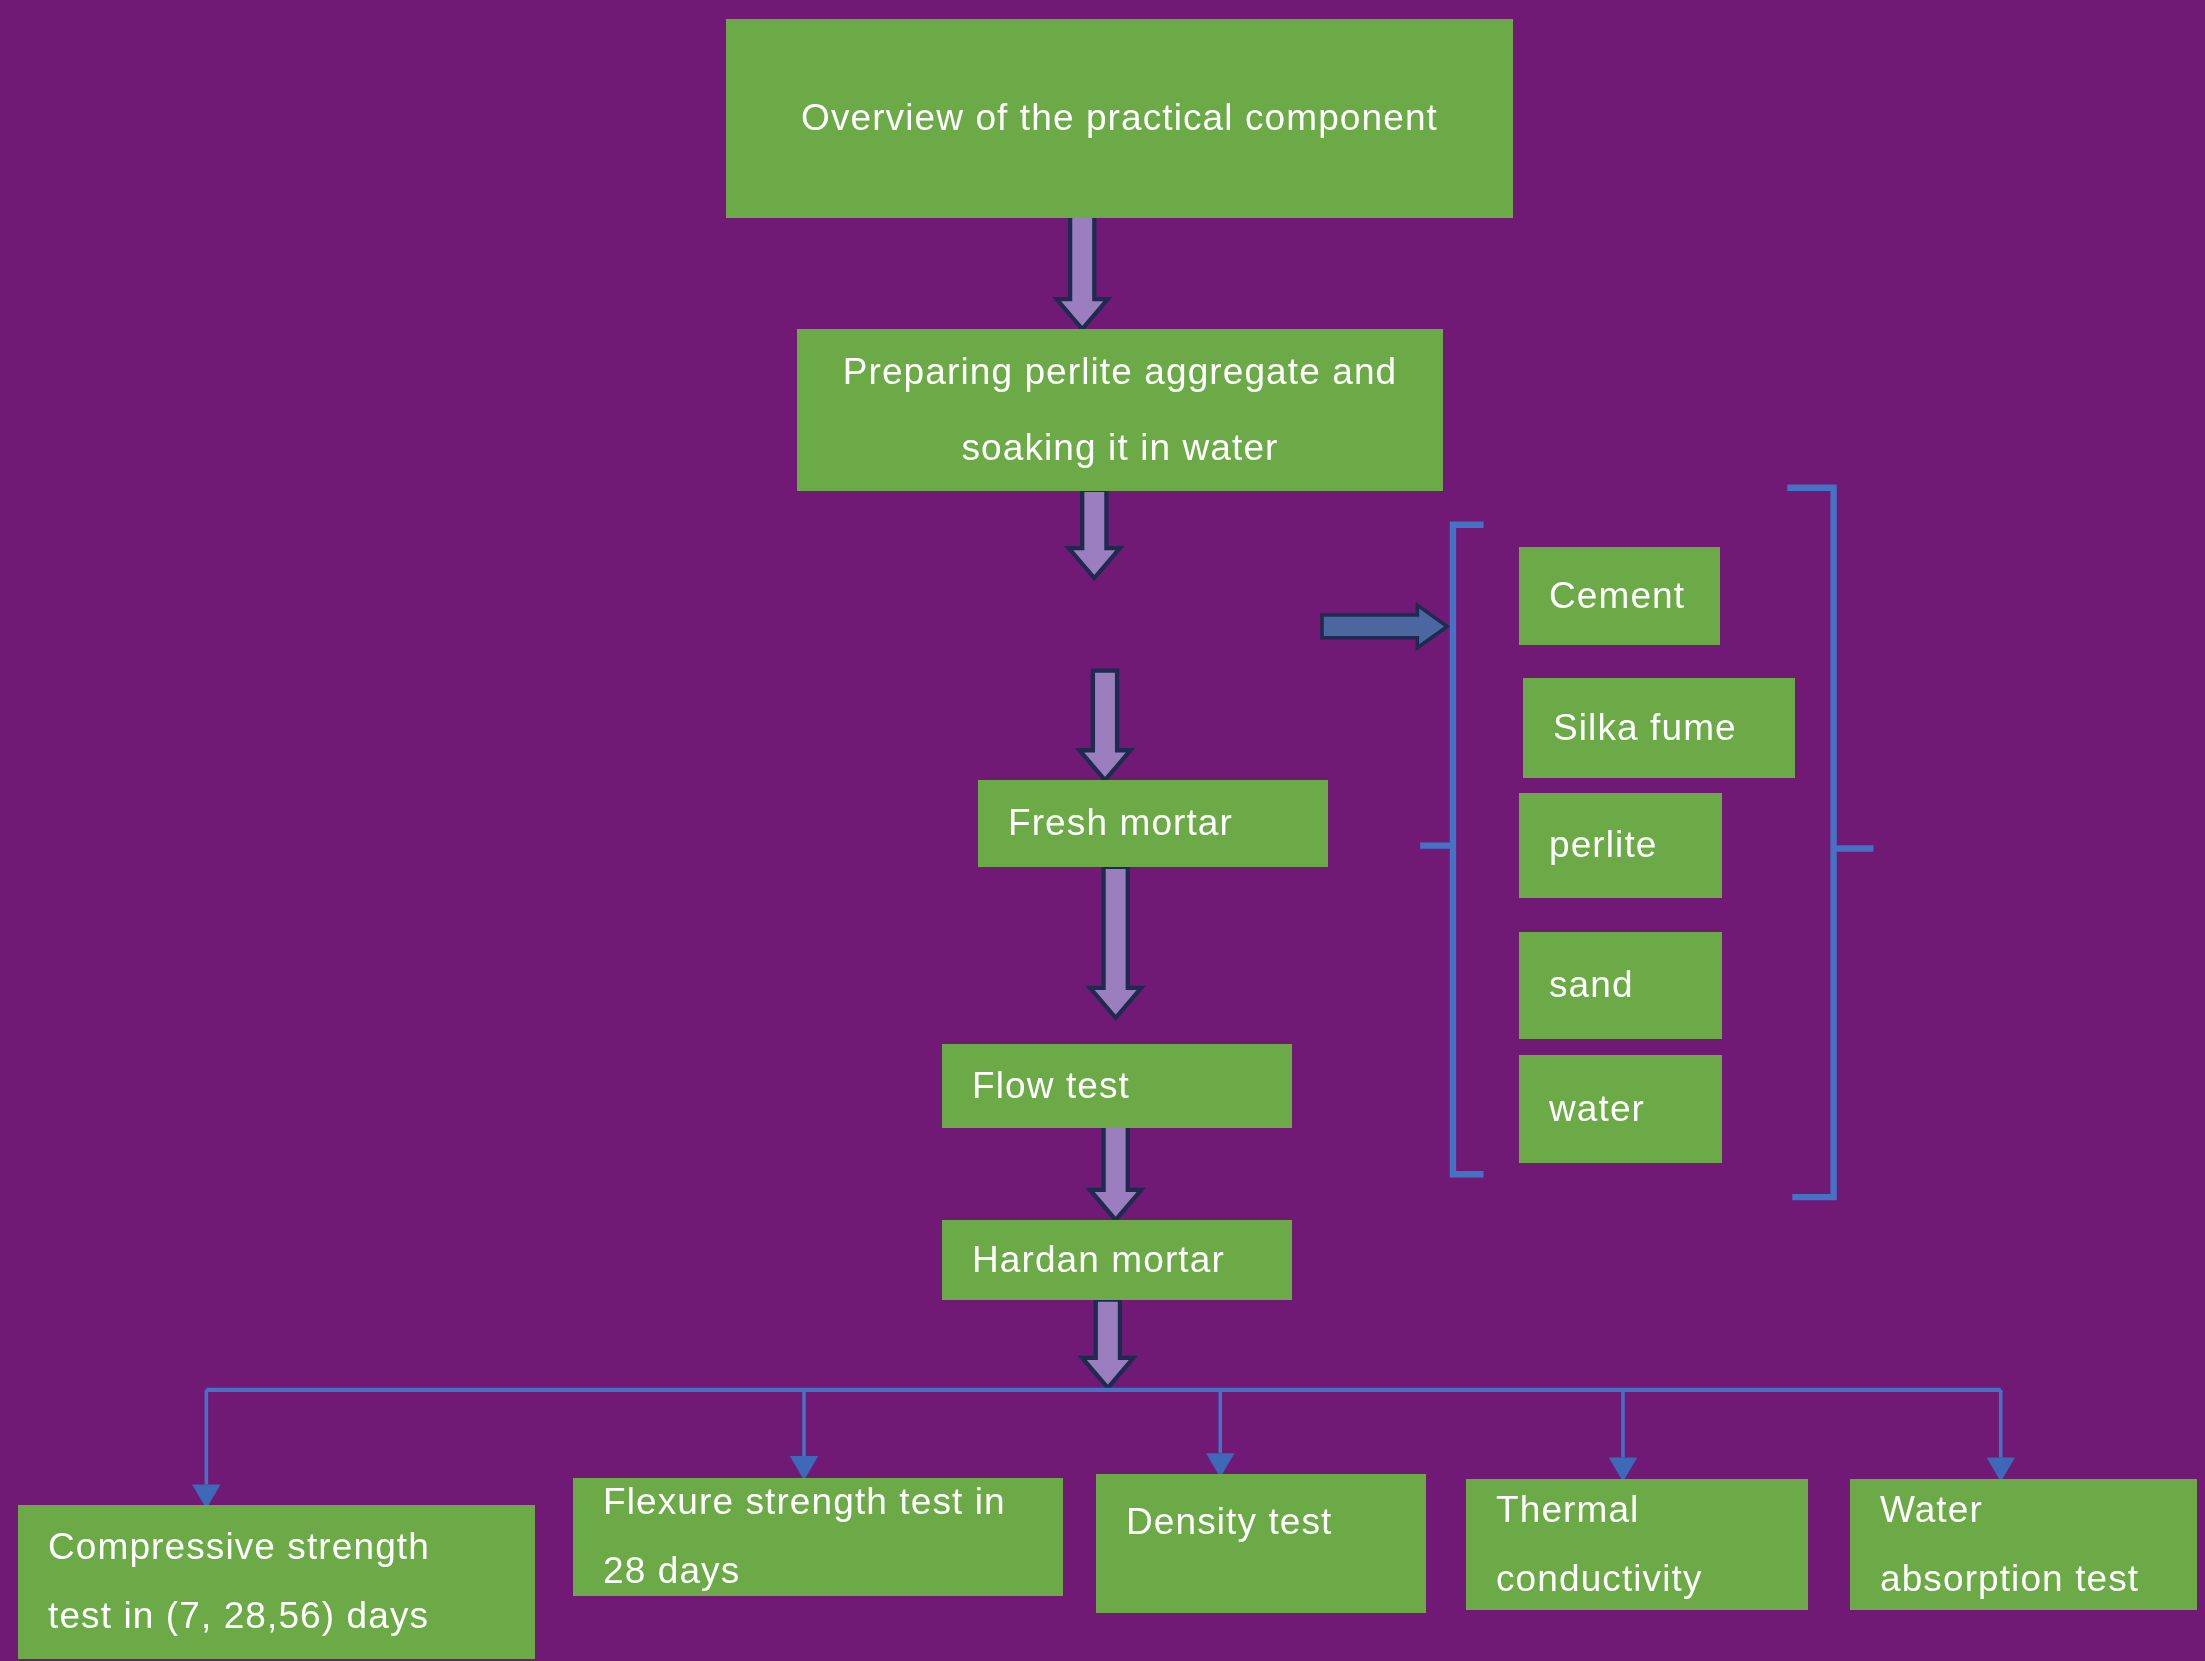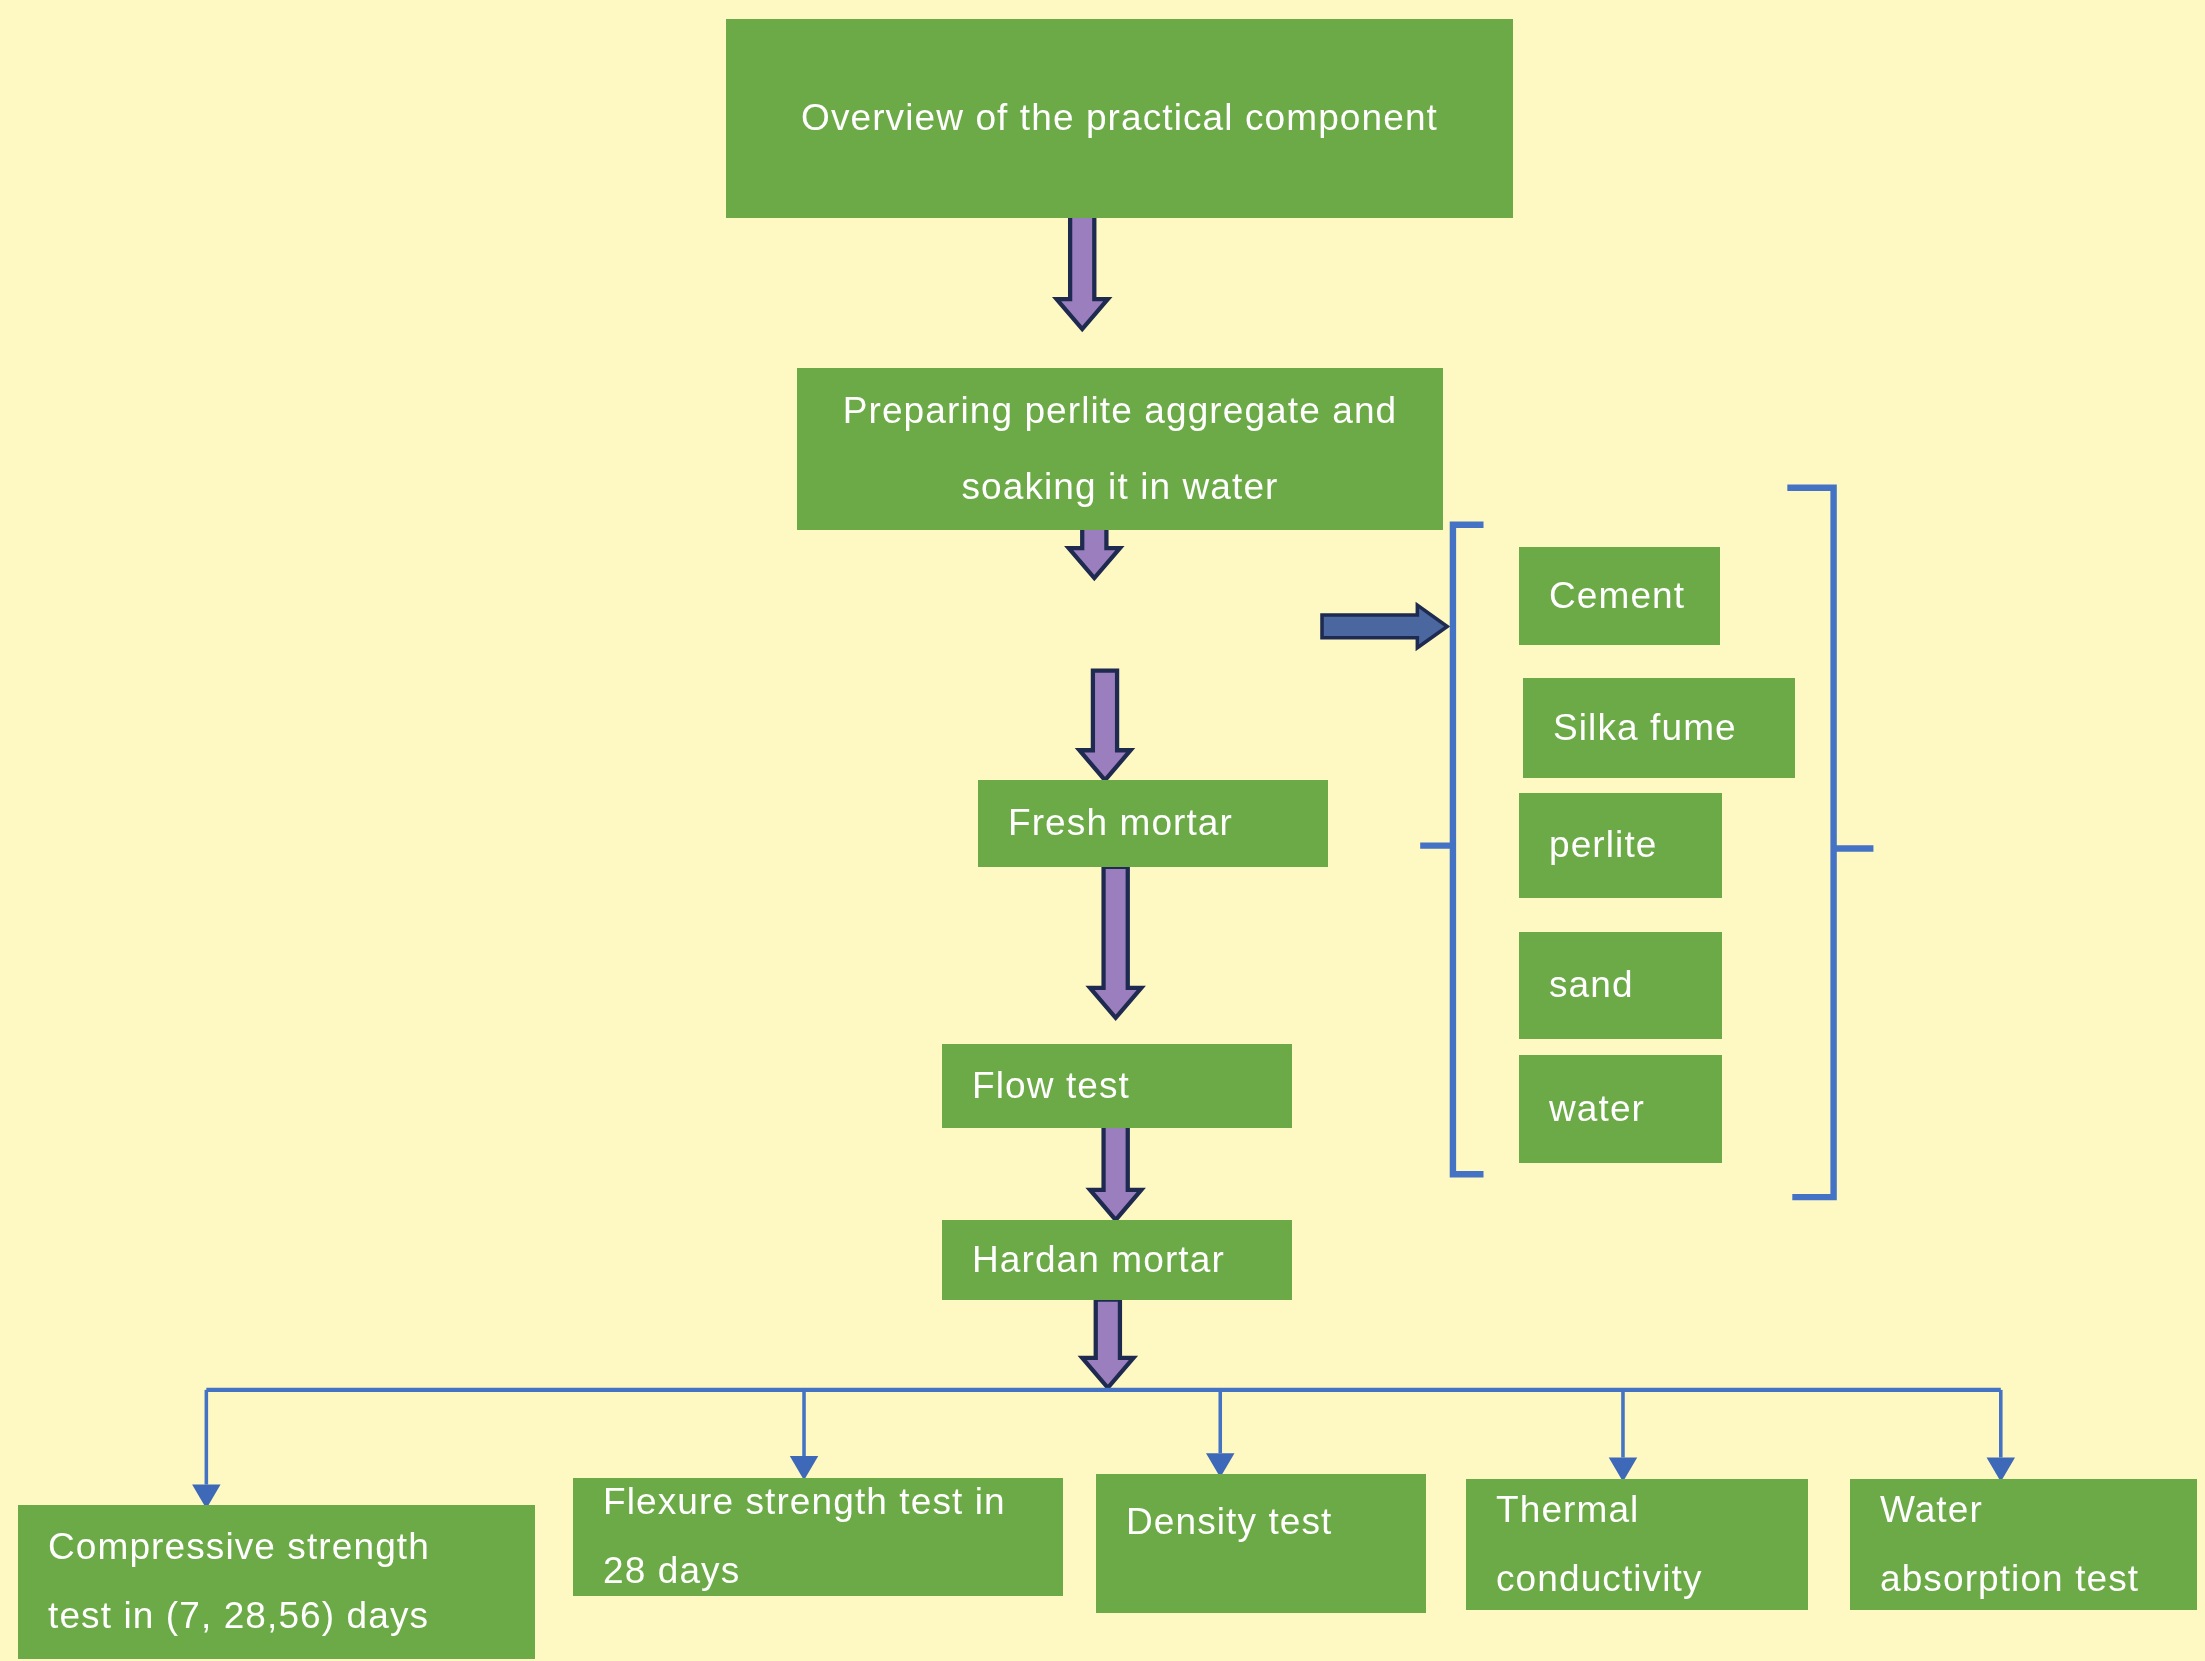--- a/index.html
+++ b/index.html
@@ -1,19 +1,19 @@
 <!DOCTYPE html>
 <html style="--green: #6CAA47; --white: #FFFFFF; --blue: #4472C4; --blue_fill: #3E68B8; --steel: #4A689F; --purple: #9B7EBD; --outline: #1E2A50;font-size:11.4px"><head>
 <meta charset="utf-8">
 <style>
   html,body{margin:0;padding:0;background:#ffffff;}
   .canvas{
     position:relative;
     width:2205px;height:1662px;
-    background:#fef9c3;
+    background:#701a75;
     font-family:"Liberation Sans","DejaVu Sans",sans-serif;
     overflow:hidden;
     text-decoration:underline;
   }
   svg.connectors{position:absolute;left:0;top:0;width:2205px;height:1662px;}
   .purple-arrow{fill:var(--purple,#9B7EBD);stroke:var(--outline,#1E2A50);stroke-width:6;stroke-linejoin:miter;}
   .steel-arrow{fill:var(--steel,#4A689F);stroke:var(--outline,#1E2A50);stroke-width:5;stroke-linejoin:miter;}
   .bracket{fill:none;stroke:var(--blue,#4472C4);stroke-width:9;}
   .branch{fill:none;stroke:var(--blue,#4472C4);stroke-width:6;}
   .drop{fill:none;stroke:var(--blue,#4472C4);stroke-width:5;}
@@ -67,21 +67,21 @@
     <path class="drop-head" d="M2261,2048 H2301 L2281,2082 Z"></path>
 
     <path class="drop" d="M2812,1953 V2048"></path>
     <path class="drop-head" d="M2792,2048 H2832 L2812,2082 Z"></path>
   </svg>
 
   <div class="gbox center" style="left:726px;top:18.5px;width:787px;height:199px;">
     <span class="ln">Overview of the practical component</span>
   </div>
 
-  <div class="gbox center gap-lg" style="left:797px;top:329px;width:646px;height:162px;margin-top:39px;">
+  <div class="gbox center gap-lg" style="left:797px;top:329px;width:646px;height:162px;">
     <span class="ln">Preparing perlite aggregate and</span>
     <span class="ln">soaking it in water</span>
   </div>
 
 
   <div class="gbox left" style="left:978px;top:780px;width:350px;height:87px;">
     <span class="ln">Fresh mortar</span>
   </div>
 
   <div class="gbox left" style="left:942px;top:1044px;width:350px;height:84px;">

